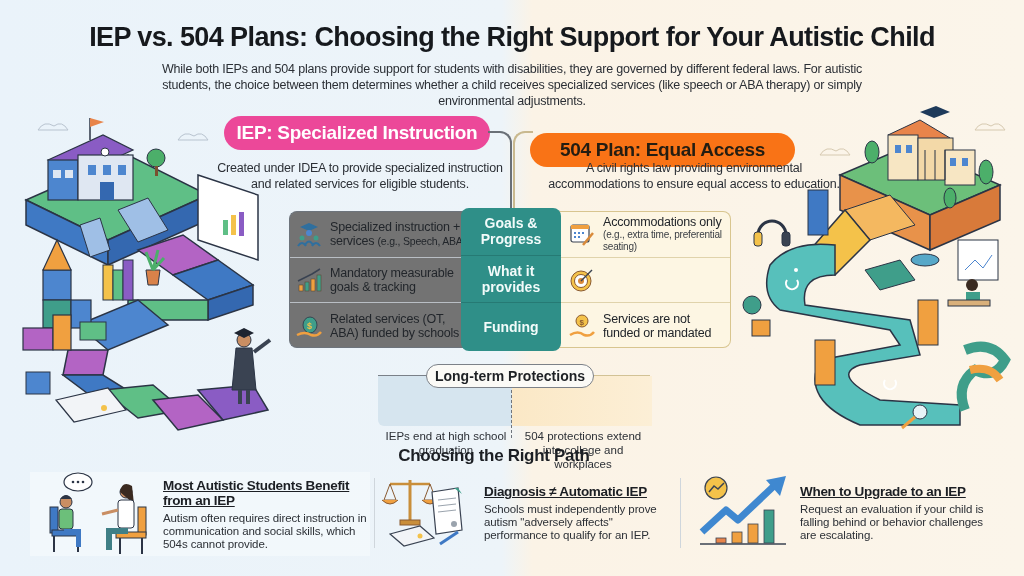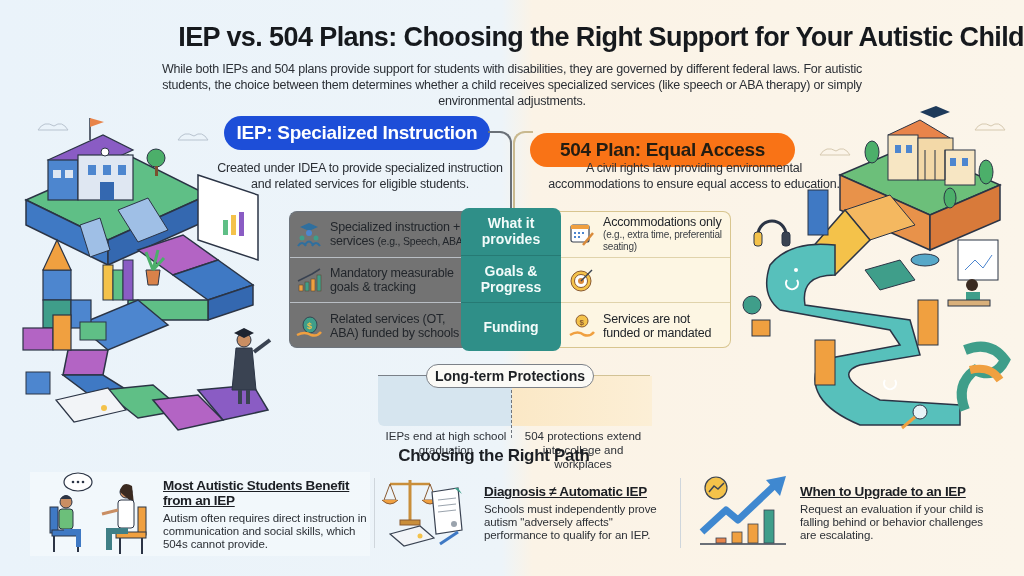--- a/index.html
+++ b/index.html
@@ -4,34 +4,34 @@
 <style>
   * { box-sizing: border-box; margin: 0; padding: 0; }
   html, body { width: 1024px; height: 576px; overflow: hidden; }
   body {
     font-family: "Liberation Sans", "DejaVu Sans", sans-serif;
     background: linear-gradient(90deg, #eaf3fa 0%, #edf4f9 49%, #fbf3e6 52%, #fbf5ea 100%);
     position: relative;
     color: #1c1f24;
   }
   .title {
-    position: absolute; top: 22px; left: 0; width: 1024px; text-align: right;
+    position: absolute; top: 22px; left: 0; width: 1024px; text-align: center;
     font-size: 27px; font-weight: 700; letter-spacing: -0.6px; color: #16191d;
   }
   .subtitle {
     position: absolute; top: 61px; left: 150px; width: 724px; text-align: center;
     font-size: 12.5px; line-height: 16px; color: #2b2f35; letter-spacing: -0.2px;
   }
   
   .pill {
     position: absolute; height: 34px; border-radius: 18px;
     display: flex; align-items: center; justify-content: center;
     font-size: 19px; font-weight: 700; letter-spacing: -0.3px;
   }
-  .pill.iep { left: 224px; top: 116px; width: 266px; background: #1d4ed8; color: #fff; }
+  .pill.iep { left: 224px; top: 116px; width: 266px; background: #ec4899; color: #fff; }
   .pill.p504 { left: 530px; top: 133px; width: 265px; background: #f97316; color: #231d12; }
   .connector-left {
     position: absolute; left: 488px; top: 131px; width: 24px; height: 80px;
     border-top: 2px solid #6a7077; border-right: 2px solid #6a7077; border-top-right-radius: 12px;
   }
   .connector-right {
     position: absolute; left: 513px; top: 131px; width: 20px; height: 80px;
     border-top: 2px solid #c9b98f; border-left: 2px solid #c9b98f; border-top-left-radius: 12px;
   }
   .desc {
@@ -298,22 +298,22 @@
       <svg class="icon" viewBox="0 0 26 26">
         <ellipse cx="14" cy="12" rx="7" ry="8" fill="#3f9e8a" stroke="#2b3445" stroke-width="0.8"></ellipse>
         <text x="11" y="16" font-size="9" fill="#f4c24a" font-family="Liberation Sans, sans-serif" font-weight="700">$</text>
         <path d="M1,22 q8,-4 14,0 q6,2 10,-3" stroke="#f0a040" stroke-width="2.5" fill="none"></path>
       </svg>
       <div class="txt">Related services (OT, ABA) funded by schools</div>
     </div>
   </div>
 
   <div class="col-mid">
+    <div class="mid-cell" style="padding:0 14px">Goals &amp; Progress</div>
     <div class="mid-cell" style="padding:0 14px">What it provides</div>
-    <div class="mid-cell" style="padding:0 14px">Goals &amp; Progress</div>
     <div class="mid-cell">Funding</div>
   </div>
 
   <div class="col-right">
     <div class="row">
       <svg class="icon" viewBox="0 0 26 26">
         <rect x="2" y="4" width="18" height="17" rx="2" fill="#fff" stroke="#3a4352" stroke-width="1.2"></rect>
         <rect x="2" y="4" width="18" height="4" fill="#f0a040"></rect>
         <g fill="#4d86cf">
             <rect x="5" y="11" width="2" height="2"></rect>

